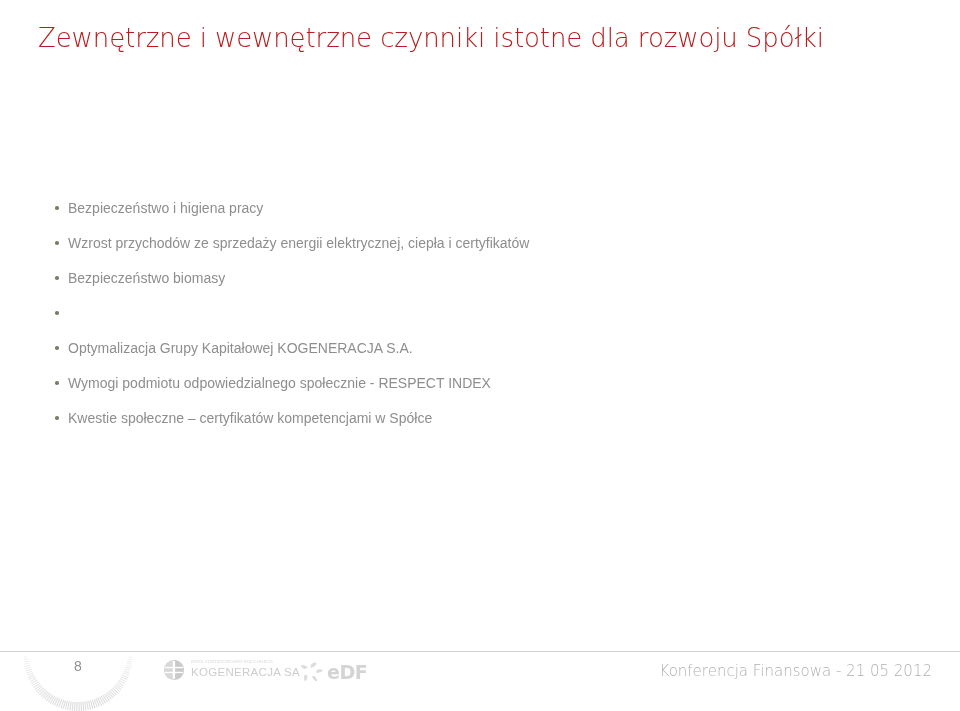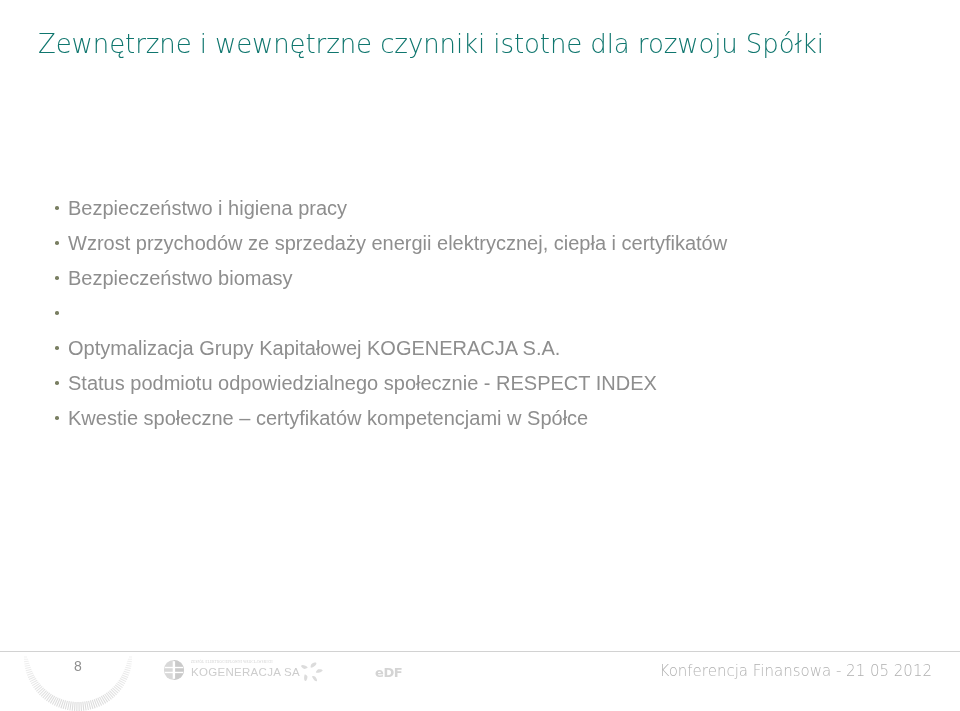--- a/index.html
+++ b/index.html
@@ -18,48 +18,48 @@
     width: 960px;
     height: 711px;
     background: #ffffff;
     overflow: hidden;
   }
 
   
   .slide-title {
     position: absolute;
     left: 38px;
-    top: 10px;
+    top: 4px;
     width: 890px;
     font-family: "DejaVu Sans", sans-serif;
     font-size: 26px;
     font-weight: 300;
     letter-spacing: -0.1px;
-    color: #0f766e;
+    color: #b91c1c;
     white-space: nowrap;
     line-height: 34px;
   }
 
   
   .bullet-list {
     position: absolute;
     left: 52px;
     top: 193px;
     width: 880px;
     list-style: none;
     margin: 0;
     padding: 0;
   }
 
   .bullet-item {
     position: relative;
     padding-left: 16px;
     height: 35px;
     line-height: 30px;
-    font-size: 20px;
+    font-size: 14px;
     font-weight: 400;
     color: #8e8e8e;
     white-space: nowrap;
   }
 
   .bullet-dot {
     position: absolute;
     left: 3px;
     top: 13px;
     width: 3.5px;
@@ -162,26 +162,25 @@
   }
 
   .edf-mark {
     width: 24px;
     height: 22px;
     flex: 0 0 auto;
   }
 
   .edf-name {
     font-family: "DejaVu Sans", sans-serif;
-    font-size: 13px;
+    font-size: 19px;
     font-weight: 700;
     color: #d4d4d4;
     letter-spacing: -0.4px;
     line-height: 1;
-    margin-left: 48px;
   }
 
   .footer-caption {
     position: absolute;
     right: 28px;
     top: 10px;
     font-family: "DejaVu Sans", sans-serif;
     font-size: 15px;
     font-weight: 300;
     color: #b0b0b0;
@@ -210,21 +209,21 @@
     </li>
     <li class="bullet-item">
       <span class="bullet-dot"></span>
     </li>
     <li class="bullet-item">
       <span class="bullet-dot"></span>
       <span class="bullet-text">Optymalizacja Grupy Kapitałowej KOGENERACJA S.A.</span>
     </li>
     <li class="bullet-item">
       <span class="bullet-dot"></span>
-      <span class="bullet-text">Status podmiotu odpowiedzialnego społecznie - RESPECT INDEX</span>
+      <span class="bullet-text">Wymogi podmiotu odpowiedzialnego społecznie - RESPECT INDEX</span>
     </li>
     <li class="bullet-item">
       <span class="bullet-dot"></span>
       <span class="bullet-text">Kwestie społeczne – certyfikatów kompetencjami w Spółce</span>
     </li>
   </ul>
 
   <div class="footer-divider"></div>
 
   <div class="footer">

